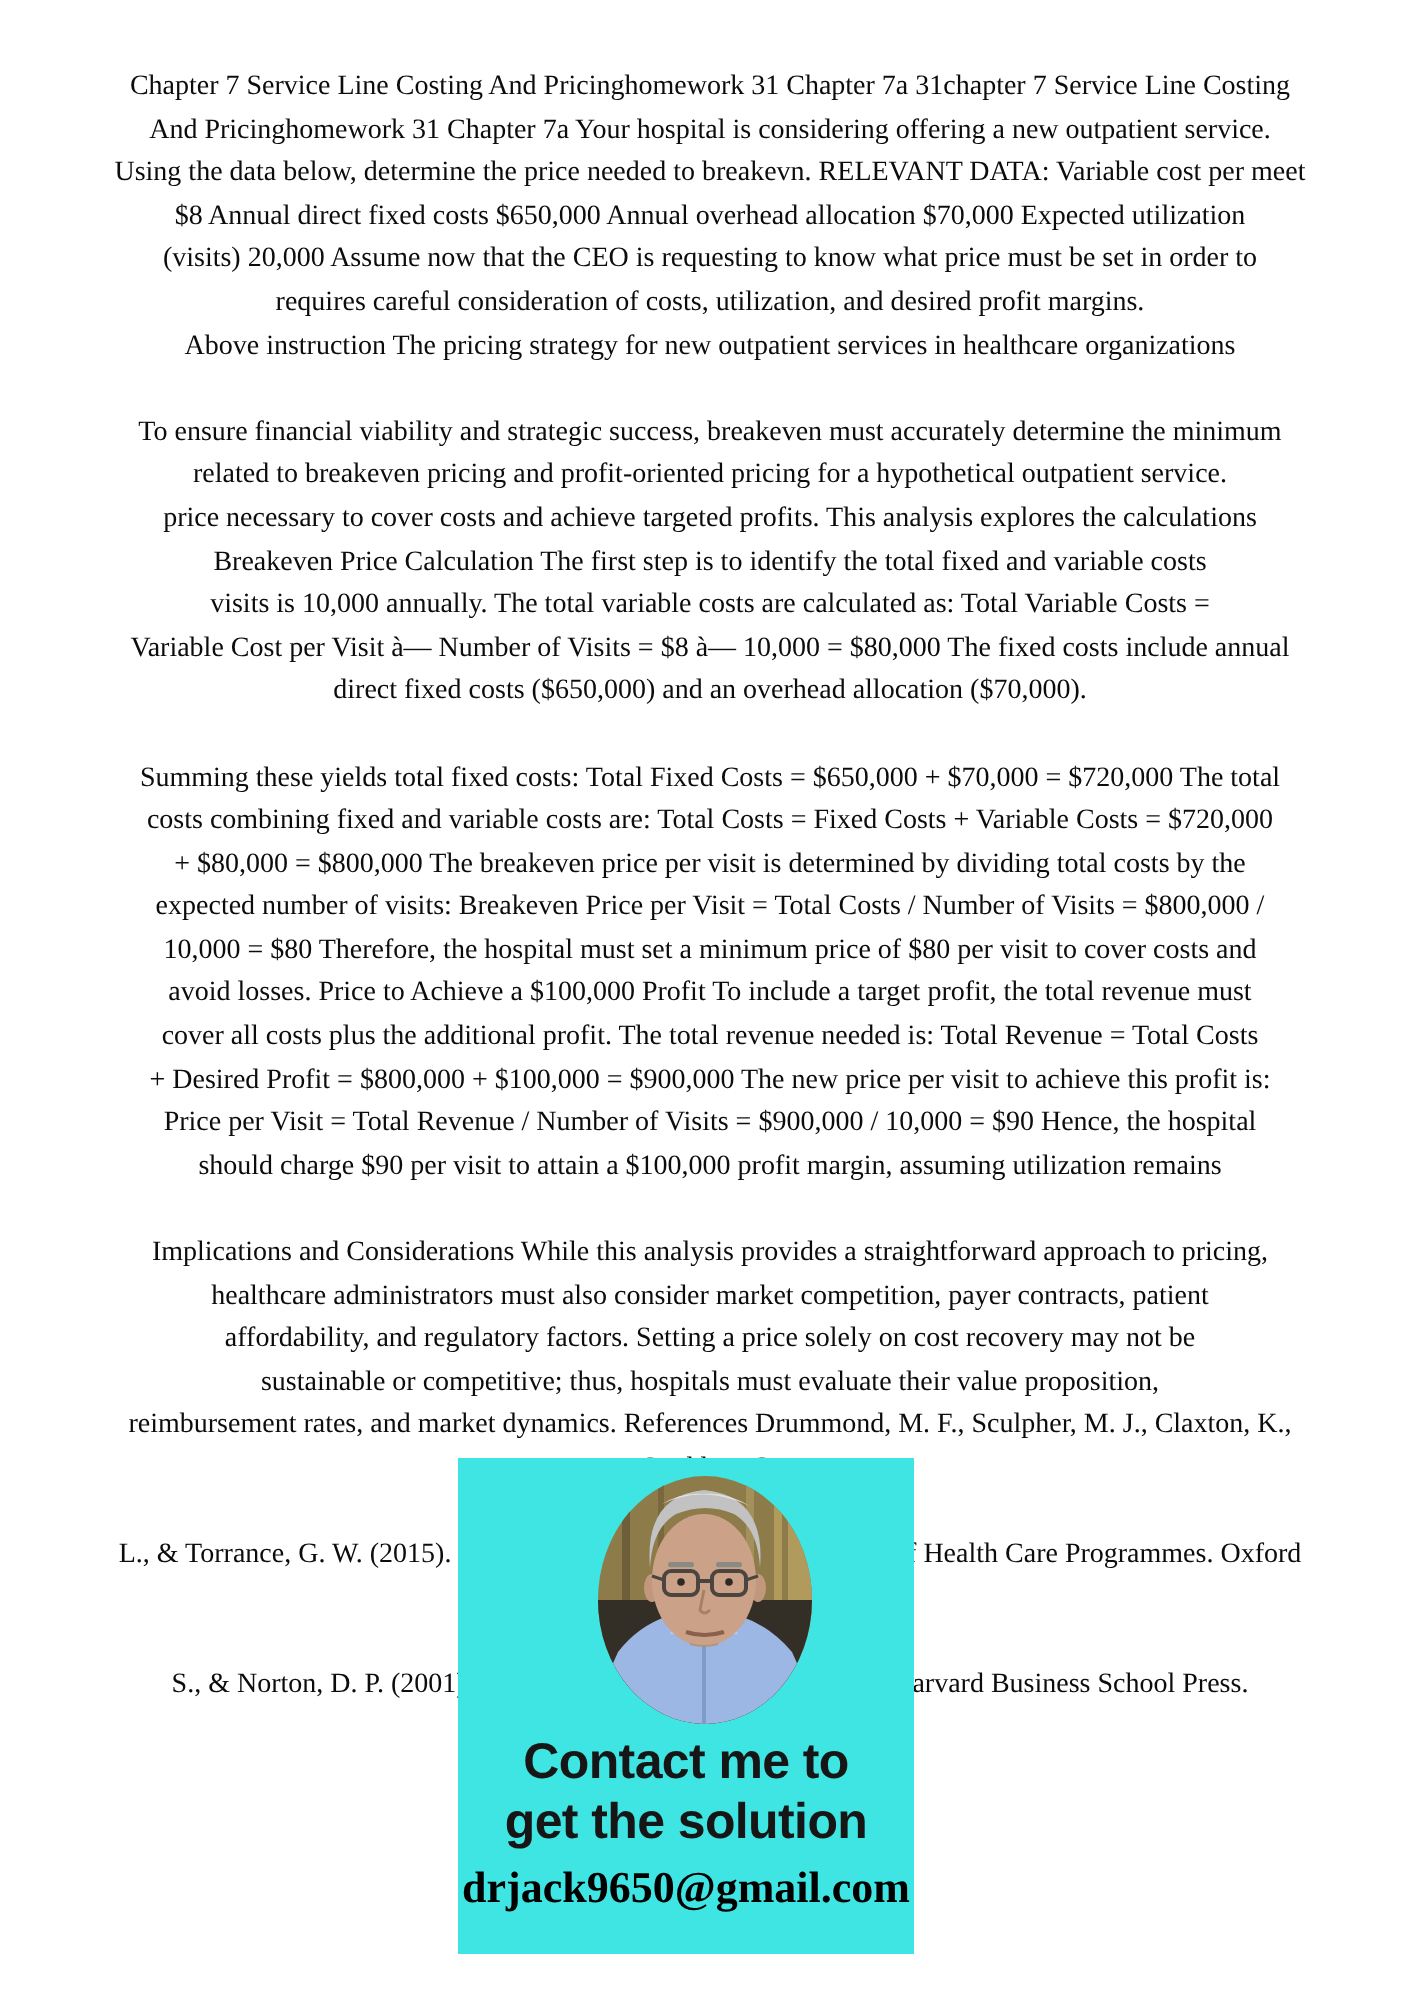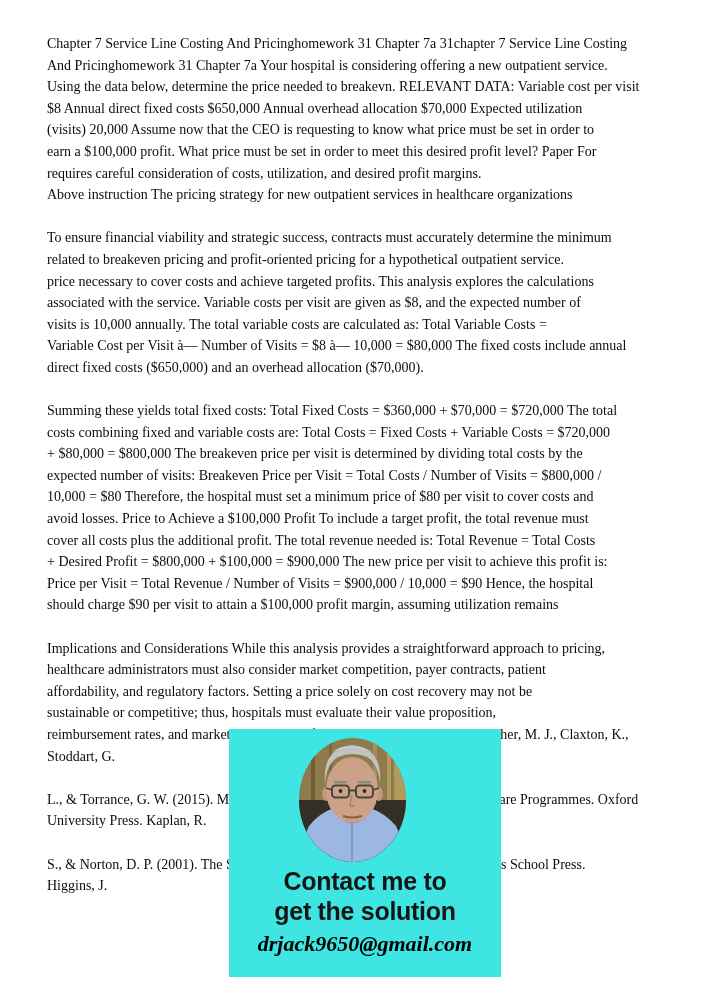--- a/index.html
+++ b/index.html
@@ -6,31 +6,31 @@
   .page{
     position:relative;
     width:708px;height:1000px;
     background:#ffffff;
     overflow:hidden;
     font-family:"Liberation Serif", serif;
   }
   .text-column{
     position:absolute;
     left:47px;top:33px;width:616px;
-    font-size:14px;color:#0c0c0c;
+    font-size:14px;color:#0c0c0c;text-align:center;
   }
   .para{margin:0 0 21.6px 0;}
   .line{
     height:21.6px;line-height:21.6px;
     white-space:pre;
   }
   .promo-overlay{
     position:absolute;
     left:229px;top:729px;
-    width:272px;height:248px;
+    width:228px;height:248px;
     background:#3fe5e2;
     text-align:center;
   }
   .portrait{
     position:absolute;
     left:70px;top:9px;
     width:107px;height:124px;
     border-radius:50%;
     overflow:hidden;
   }
@@ -44,50 +44,48 @@
     letter-spacing:-0.3px;
     color:#161616;
   }
   .promo-email{
     position:absolute;
     top:201px;left:0;width:100%;
     font-family:"Liberation Serif", serif;
     font-weight:bold;
     font-size:22px;line-height:28px;
     color:#000000;
-    font-style:italic;
   }
 </style>
 </head>
 <body>
 
 <div class="page">
 
   <div class="text-column" id="doc">
       <div class="para">
         <div class="line">Chapter 7 Service Line Costing And Pricinghomework 31 Chapter 7a 31chapter 7 Service Line Costing</div>
         <div class="line">And Pricinghomework 31 Chapter 7a Your hospital is considering offering a new outpatient service.</div>
-        <div class="line">Using the data below, determine the price needed to breakevn. RELEVANT DATA: Variable cost per visit</div>
+        <div class="line">Using the data below, determine the price needed to breakevn. RELEVANT DATA: Variable cost per meet</div>
         <div class="line">$8 Annual direct fixed costs $650,000 Annual overhead allocation $70,000 Expected utilization</div>
         <div class="line">(visits) 20,000 Assume now that the CEO is requesting to know what price must be set in order to</div>
-        <div class="line">earn a $100,000 profit. What price must be set in order to meet this desired profit level? Paper For</div>
         <div class="line">requires careful consideration of costs, utilization, and desired profit margins.</div>
         <div class="line">Above instruction The pricing strategy for new outpatient services in healthcare organizations</div>
       </div>
       <div class="para">
-        <div class="line">To ensure financial viability and strategic success, contracts must accurately determine the minimum</div>
+        <div class="line">To ensure financial viability and strategic success, breakeven must accurately determine the minimum</div>
         <div class="line">related to breakeven pricing and profit-oriented pricing for a hypothetical outpatient service.</div>
         <div class="line">price necessary to cover costs and achieve targeted profits. This analysis explores the calculations</div>
-        <div class="line">associated with the service. Variable costs per visit are given as $8, and the expected number of</div>
+        <div class="line">Breakeven Price Calculation The first step is to identify the total fixed and variable costs</div>
         <div class="line">visits is 10,000 annually. The total variable costs are calculated as: Total Variable Costs =</div>
         <div class="line">Variable Cost per Visit à— Number of Visits = $8 à— 10,000 = $80,000 The fixed costs include annual</div>
         <div class="line">direct fixed costs ($650,000) and an overhead allocation ($70,000).</div>
       </div>
       <div class="para">
-        <div class="line">Summing these yields total fixed costs: Total Fixed Costs = $360,000 + $70,000 = $720,000 The total</div>
+        <div class="line">Summing these yields total fixed costs: Total Fixed Costs = $650,000 + $70,000 = $720,000 The total</div>
         <div class="line">costs combining fixed and variable costs are: Total Costs = Fixed Costs + Variable Costs = $720,000</div>
         <div class="line">+ $80,000 = $800,000 The breakeven price per visit is determined by dividing total costs by the</div>
         <div class="line">expected number of visits: Breakeven Price per Visit = Total Costs / Number of Visits = $800,000 /</div>
         <div class="line">10,000 = $80 Therefore, the hospital must set a minimum price of $80 per visit to cover costs and</div>
         <div class="line">avoid losses. Price to Achieve a $100,000 Profit To include a target profit, the total revenue must</div>
         <div class="line">cover all costs plus the additional profit. The total revenue needed is: Total Revenue = Total Costs</div>
         <div class="line">+ Desired Profit = $800,000 + $100,000 = $900,000 The new price per visit to achieve this profit is:</div>
         <div class="line">Price per Visit = Total Revenue / Number of Visits = $900,000 / 10,000 = $90 Hence, the hospital</div>
         <div class="line">should charge $90 per visit to attain a $100,000 profit margin, assuming utilization remains</div>
       </div>

